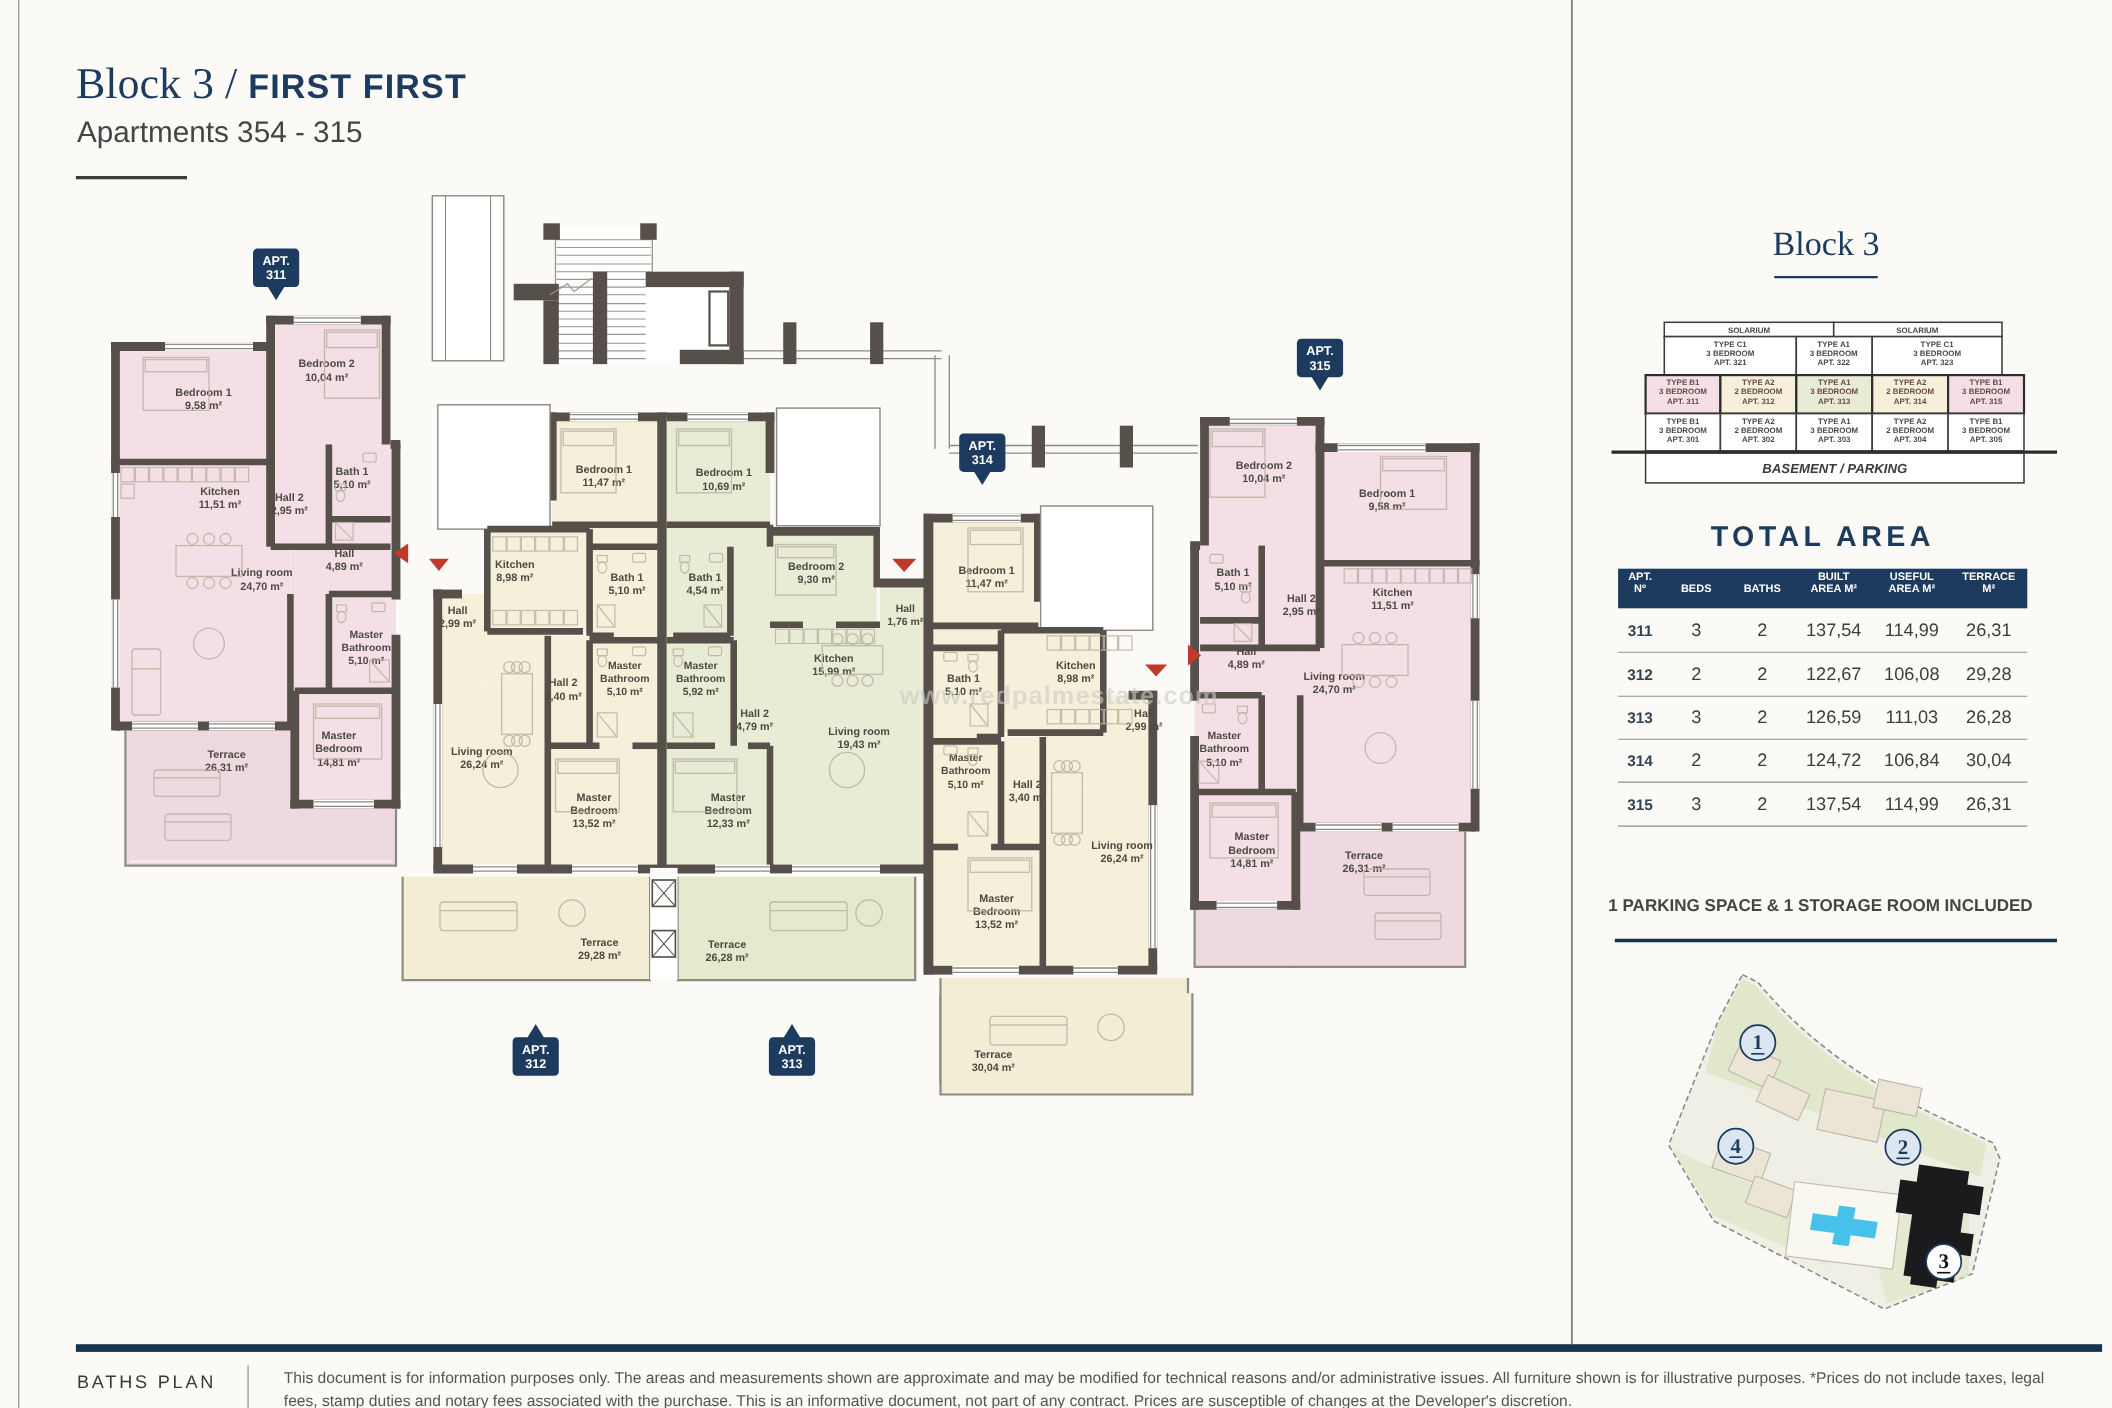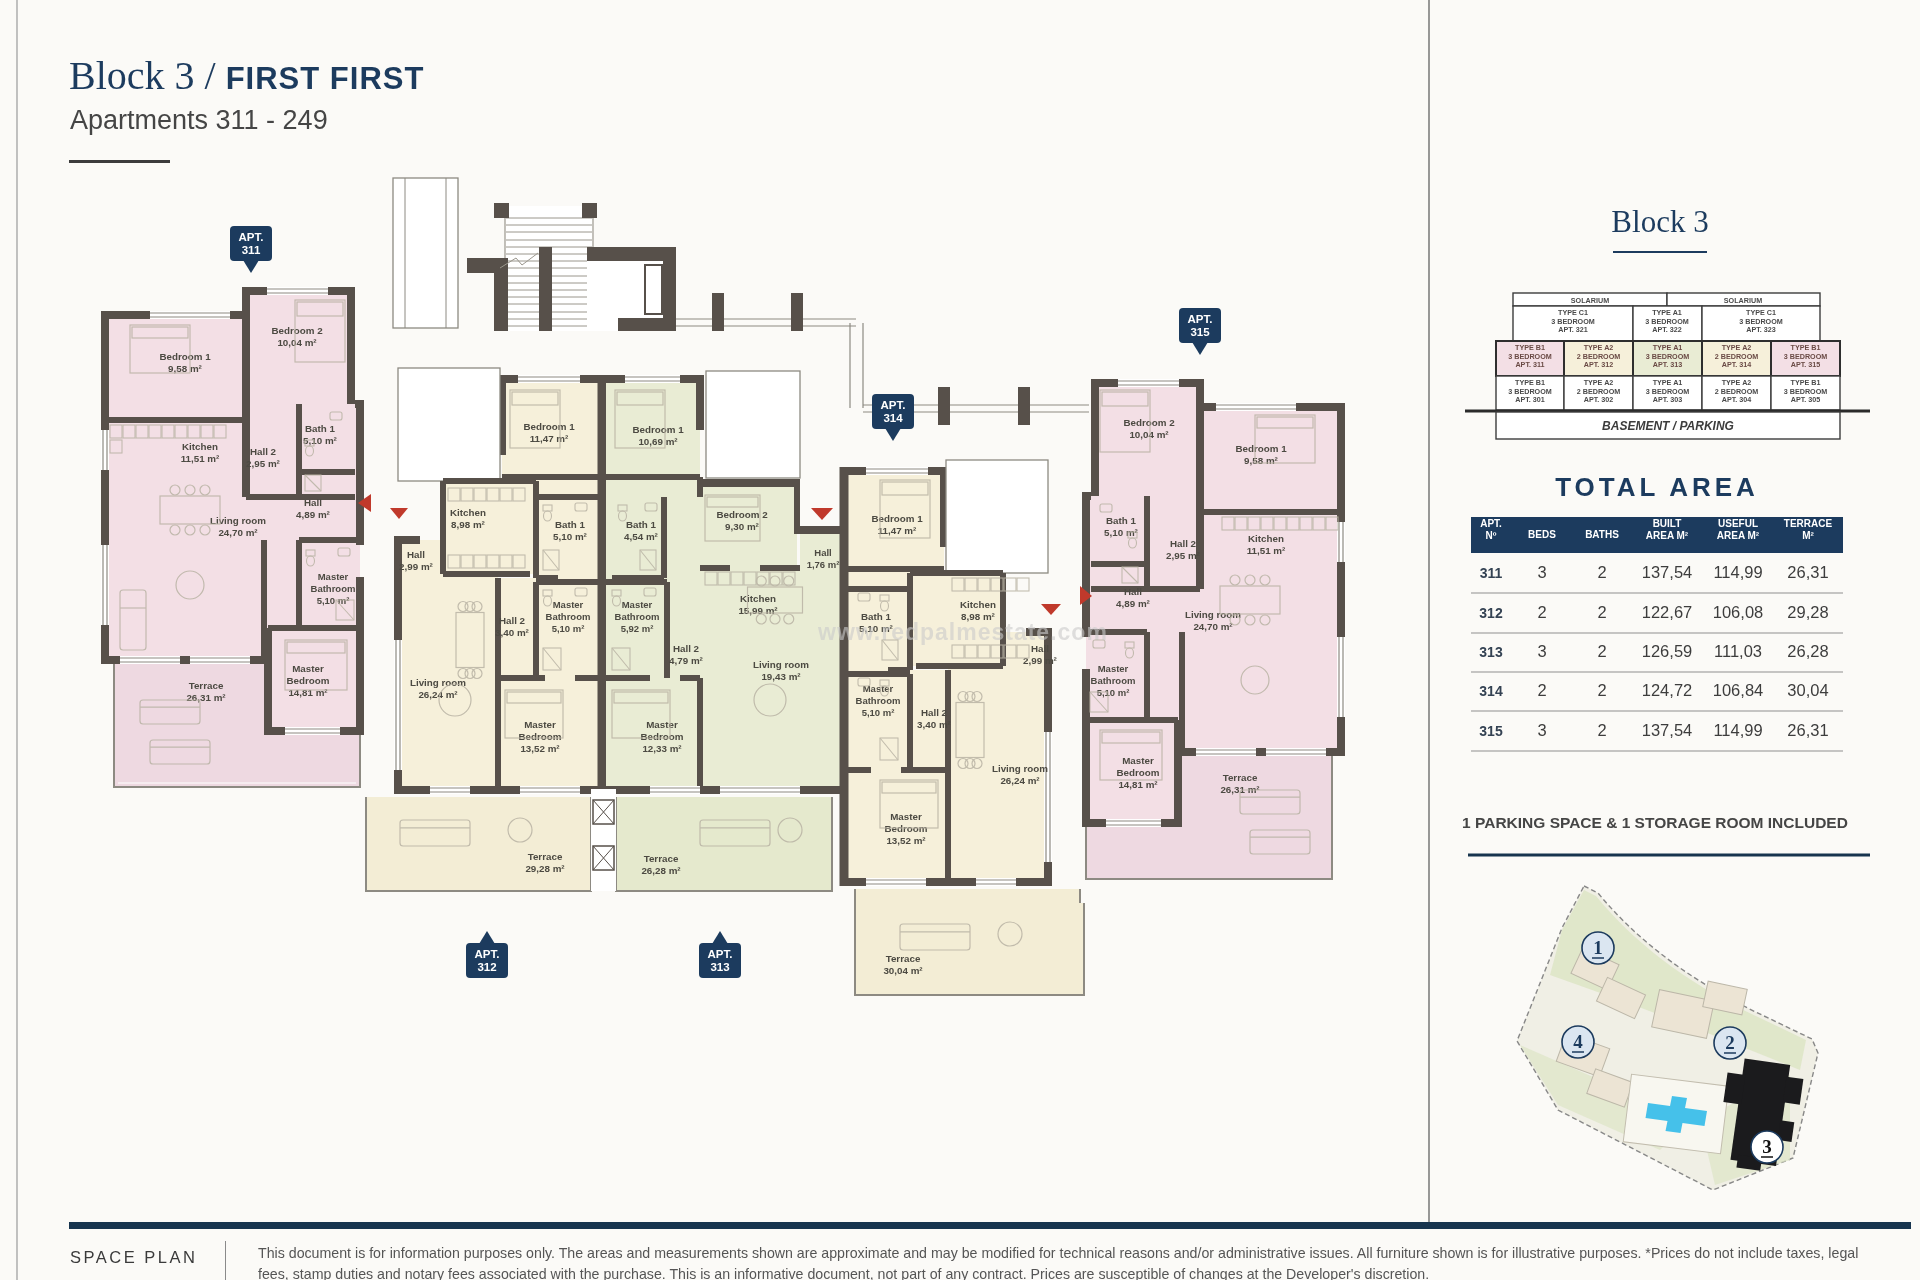--- a/index.html
+++ b/index.html
@@ -12,21 +12,21 @@
   .footline { position:absolute; left:69px; top:1222px; width:1842px; height:7px; background:#17344e; }
   .floorplan-lbl { position:absolute; left:70px; top:1248px; font-size:16.5px; letter-spacing:2.5px; color:#3a3a3a; }
   .footdiv { position:absolute; left:225px; top:1241px; width:1.2px; height:39px; background:#8a8a8a; }
   .disclaimer { position:absolute; left:258px; top:1243px; font-size:14.2px; line-height:21px; color:#555; white-space:nowrap; }
 </style>
 </head>
 <body>
 
 <div class="title"><span class="serif">Block 3 / </span><span class="sans">FIRST FIRST</span></div>
 
-<div class="subtitle">Apartments 311 - 249</div>
+<div class="subtitle">Apartments 354 - 315</div>
 
 <div class="titlerule"></div>
 
 <svg width="1920" height="1280" viewBox="0 0 1920 1280" style="position:absolute;left:0;top:0">
 
 <rect x="393" y="178" width="65" height="150" fill="#ffffff" stroke="#8d8a82" stroke-width="1.3"></rect>
     <line x1="405" y1="178" x2="405" y2="328" stroke="#8d8a82" stroke-width="1"></line>
     <line x1="446" y1="178" x2="446" y2="328" stroke="#8d8a82" stroke-width="1"></line>
 
 <rect x="505" y="206" width="89" height="125" fill="#ffffff"></rect>
@@ -831,17 +831,17 @@
     <circle cx="1730" cy="1043" r="16" fill="#dbe6f1" stroke="#1c3b5e" stroke-width="1.6"></circle>
     <text x="1730" y="1049" font-size="19" fill="#1c3b5e" font-weight="bold" text-anchor="middle" font-family="Liberation Serif, serif">2</text>
     <line x1="1724" y1="1053" x2="1736" y2="1053" stroke="#1c3b5e" stroke-width="1.5"></line>
     <circle cx="1767" cy="1147" r="16" fill="#ffffff" stroke="#1c3b5e" stroke-width="1.6"></circle>
     <text x="1767" y="1153" font-size="19" fill="#111" font-weight="bold" text-anchor="middle" font-family="Liberation Serif, serif">3</text>
     <line x1="1761" y1="1157" x2="1773" y2="1157" stroke="#111" stroke-width="1.5"></line>
 </svg>
 
 <div class="footline"></div>
 
-<div class="floorplan-lbl">SPACE PLAN</div>
+<div class="floorplan-lbl">BATHS PLAN</div>
 
 <div class="footdiv"></div>
 
 <div class="disclaimer">This document is for information purposes only. The areas and measurements shown are approximate and may be modified for technical reasons and/or administrative issues. All furniture shown is for illustrative purposes. *Prices do not include taxes, legal<br>fees, stamp duties and notary fees associated with the purchase. This is an informative document, not part of any contract. Prices are susceptible of changes at the Developer's discretion.</div>
 
 </body></html>

